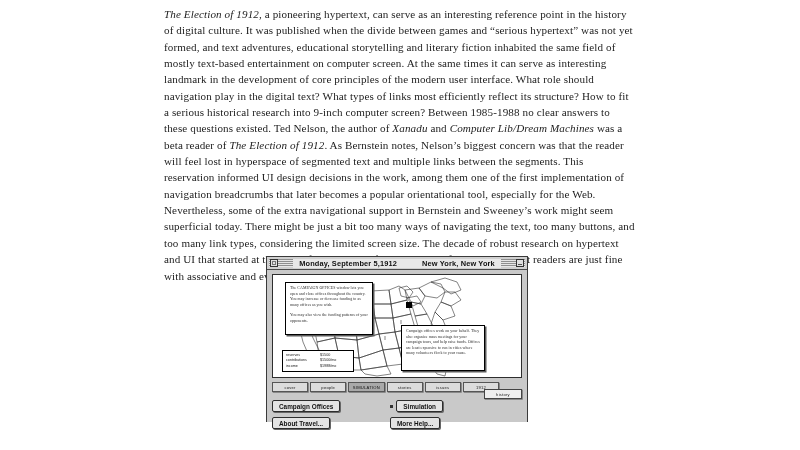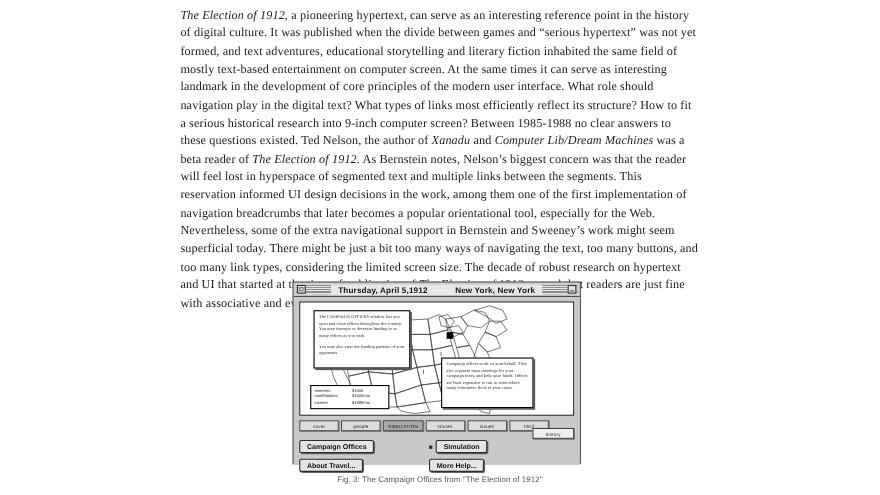--- a/index.html
+++ b/index.html
@@ -290,21 +290,21 @@
   <div class="article"><i>The Election of 1912</i>, a pioneering hypertext, can serve as an interesting reference point in the history of digital culture. It was published when the divide between games and “serious hypertext” was not yet formed, and text adventures, educational storytelling and literary fiction inhabited the same field of mostly text-based entertainment on computer screen. At the same times it can serve as interesting landmark in the development of core principles of the modern user interface. What role should navigation play in the digital text? What types of links most efficiently reflect its structure? How to fit a serious historical research into 9-inch computer screen? Between 1985-1988 no clear answers to these questions existed. Ted Nelson, the author of <i>Xanadu</i> and <i>Computer Lib/Dream Machines</i> was a beta reader of <i>The Election of 1912</i>. As Bernstein notes, Nelson’s biggest concern was that the reader will feel lost in hyperspace of segmented text and multiple links between the segments. This reservation informed UI design decisions in the work, among them one of the first implementation of navigation breadcrumbs that later becomes a popular orientational tool, especially for the Web. Nevertheless, some of the extra navigational support in Bernstein and Sweeney’s work might seem superficial today. There might be just a bit too many ways of navigating the text, too many buttons, and too many link types, considering the limited screen size. The decade of robust research on hypertext and UI that started at the time of publication of <i>The Election of 1912</i> proved that readers are just fine with associative and even disjunctive mode of reading.</div>
 
   <div class="figure">
 
     <div class="macwindow">
 
       <div class="titlebar">
         <div class="stripes"></div>
         <div class="closebox"></div>
         <div class="title-text">
-          <span>Thursday, April 5,1912</span><span class="loc">New York, New York</span>
+          <span>Monday, September 5,1912</span><span class="loc">New York, New York</span>
         </div>
         <div class="zoombox"></div>
       </div>
 
       <div class="winbody">
 
         <div class="canvas">
 
           <div class="mapwrap">
             <svg viewBox="0 0 190 102" xmlns="http://www.w3.org/2000/svg" fill="none" stroke="#333" stroke-width="0.6" stroke-linejoin="round">
@@ -410,16 +410,15 @@
         </div>
         <div class="btnrow second">
           <div class="macbtn">About Travel...</div>
           <div class="spacer-b"></div>
           <div class="macbtn">More Help...</div>
         </div>
 
       </div>
     </div>
 
-    <div class="caption">Fig. 3: The Campaign Offices from "The Election of 1912"</div>
   </div>
 
 </div>
 
 </body></html>

